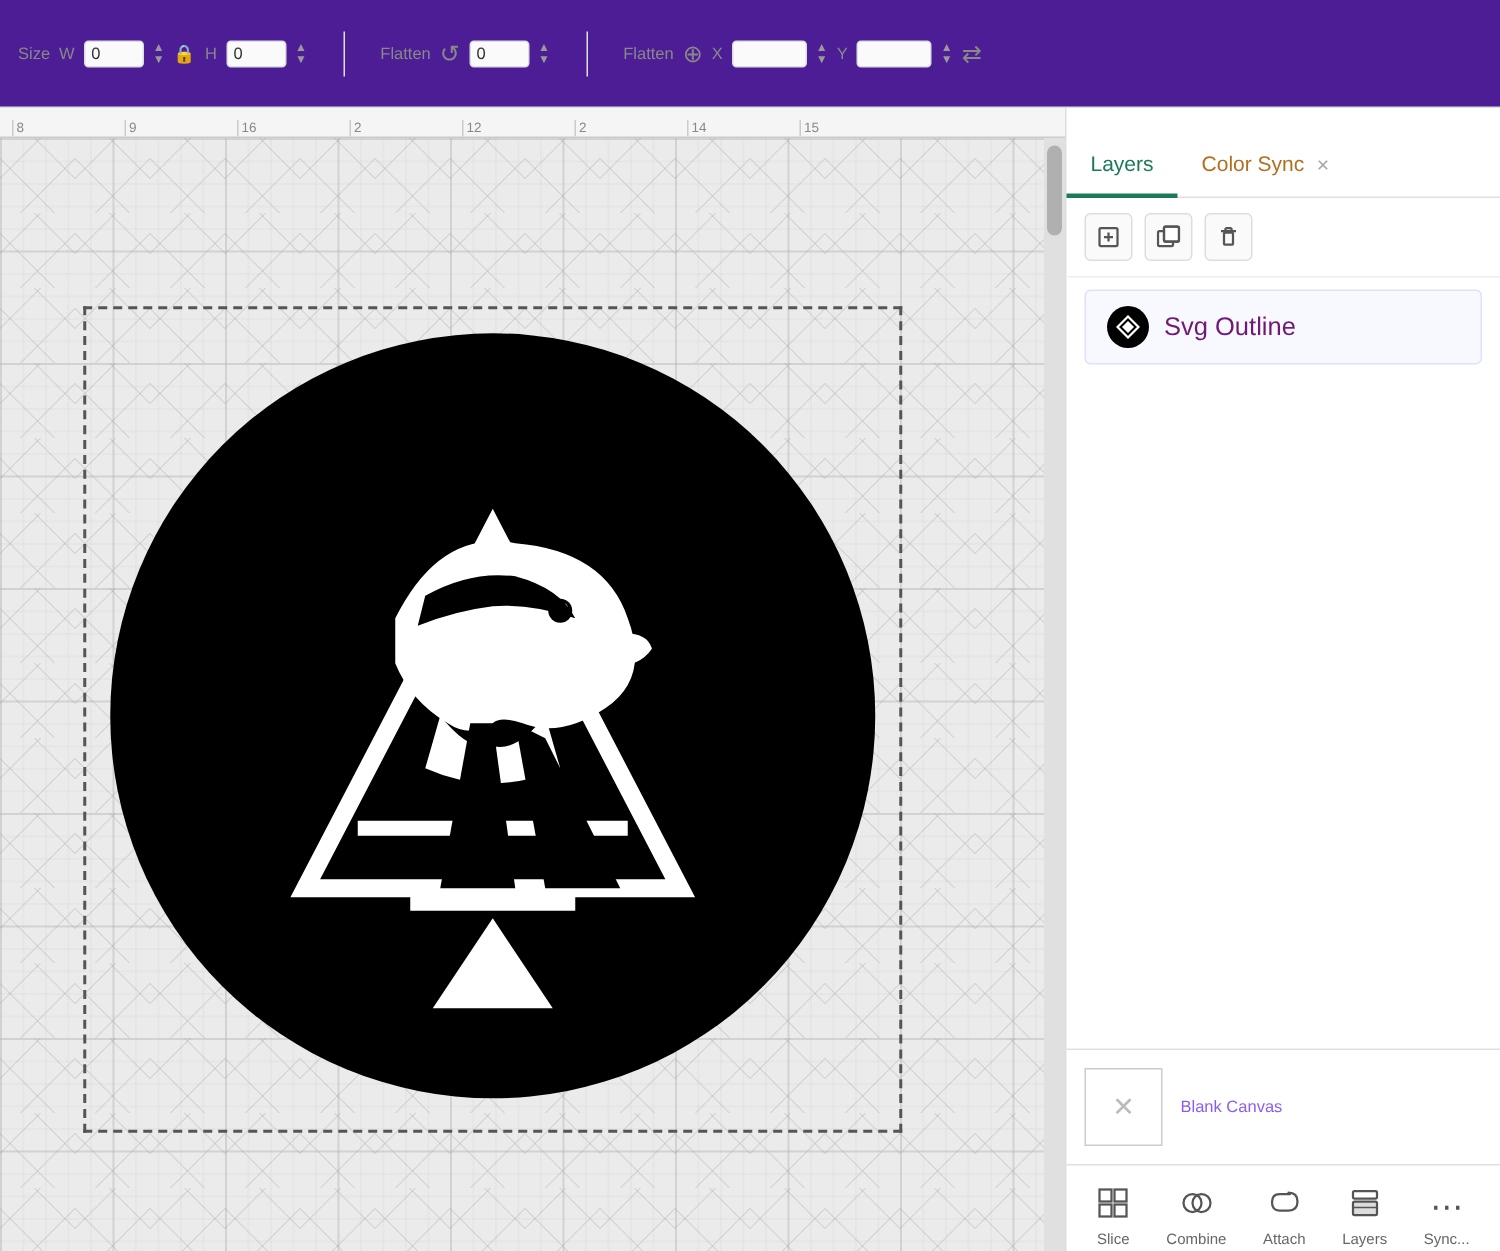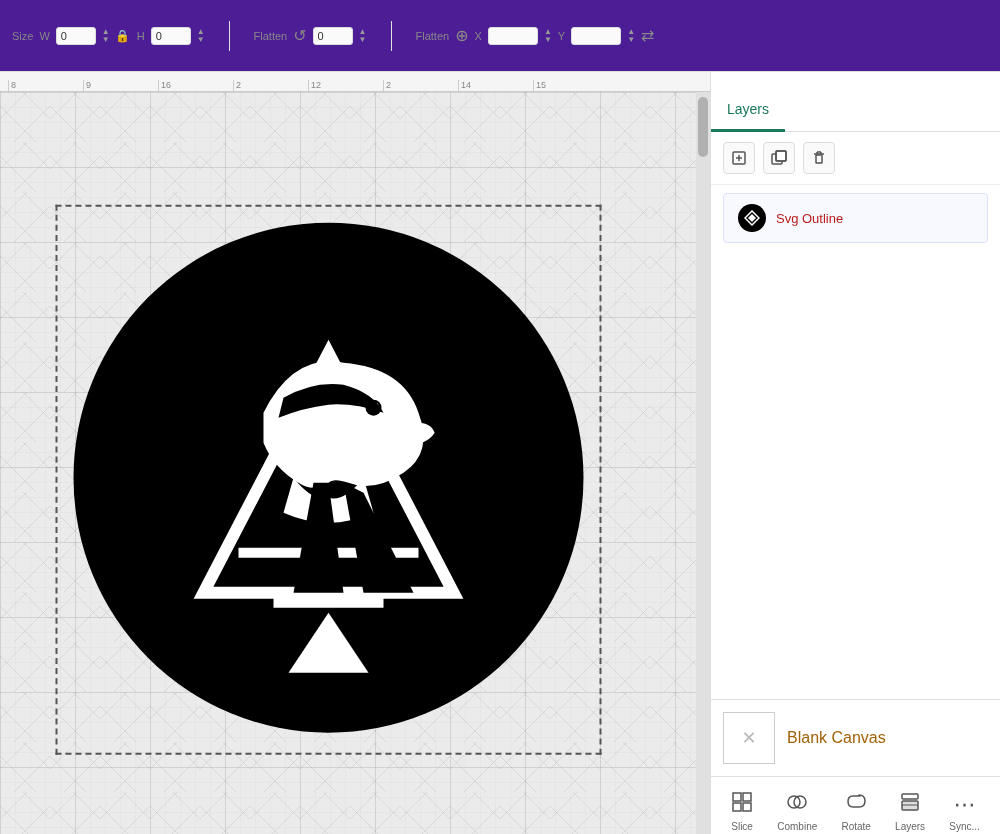--- a/index.html
+++ b/index.html
@@ -233,22 +233,22 @@
       display: flex;
       align-items: center;
       justify-content: center;
       flex-shrink: 0;
     }
     .layer-icon-circle svg {
       width: 16px;
       height: 16px;
     }
     .layer-name {
-      font-size: 13px;
-      color: #b91c1c;
+      font-size: 17px;
+      color: #701a75;
       font-weight: 400;
     }
 
     
     .panel-spacer {
       flex: 1;
     }
 
     
     .bottom-canvas-section {
@@ -266,22 +266,22 @@
       display: flex;
       align-items: center;
       justify-content: center;
       flex-shrink: 0;
     }
     .canvas-x {
       font-size: 18px;
       color: #bbb;
     }
     .canvas-label {
-      font-size: 16px;
-      color: #a16207;
+      font-size: 11px;
+      color: #8b5cf6;
     }
 
     
     .bottom-toolbar {
       border-top: 1px solid #e0e0e0;
       padding: 10px 8px;
       display: flex;
       align-items: center;
       justify-content: space-around;
     }
@@ -420,20 +420,24 @@
       <div class="scrollbar-thumb"></div>
     </div>
 
   </div>
 
   <div class="right-panel">
 
     <div class="panel-tabs">
       <div class="panel-tab active">
         <span>Layers</span>
+      </div>
+      <div class="panel-tab secondary">
+        <span>Color Sync</span>
+        <span class="tab-close">✕</span>
       </div>
     </div>
 
     <div class="panel-toolbar">
       <div class="panel-tool-btn" title="Add layer">
         <svg width="16" height="16" viewBox="0 0 16 16" fill="none">
           <rect x="2" y="2" width="12" height="12" rx="1" stroke="#555" stroke-width="1.5" fill="none"></rect>
           <line x1="8" y1="5" x2="8" y2="11" stroke="#555" stroke-width="1.5"></line>
           <line x1="5" y1="8" x2="11" y2="8" stroke="#555" stroke-width="1.5"></line>
         </svg>
@@ -495,21 +499,21 @@
           </svg>
         </span>
         <span class="bottom-tool-label">Combine</span>
       </div>
       <div class="bottom-tool">
         <span class="bottom-tool-icon">
           <svg width="22" height="22" viewBox="0 0 22 22" fill="none">
             <path d="M14 4 Q20 4 20 10 Q20 16 14 16 L8 16 Q3 16 3 10.5 Q3 5 8 5 L15 5" stroke="#555" stroke-width="1.5" fill="none" stroke-linecap="round"></path>
           </svg>
         </span>
-        <span class="bottom-tool-label">Rotate</span>
+        <span class="bottom-tool-label">Attach</span>
       </div>
       <div class="bottom-tool">
         <span class="bottom-tool-icon">
           <svg width="22" height="22" viewBox="0 0 22 22" fill="none">
             <rect x="3" y="3" width="16" height="5" rx="1" stroke="#555" stroke-width="1.5" fill="none"></rect>
             <rect x="3" y="10" width="16" height="9" rx="1" stroke="#555" stroke-width="1.5" fill="#ddd"></rect>
             <line x1="3" y1="14" x2="19" y2="14" stroke="#555" stroke-width="1"></line>
           </svg>
         </span>
         <span class="bottom-tool-label">Layers</span>

